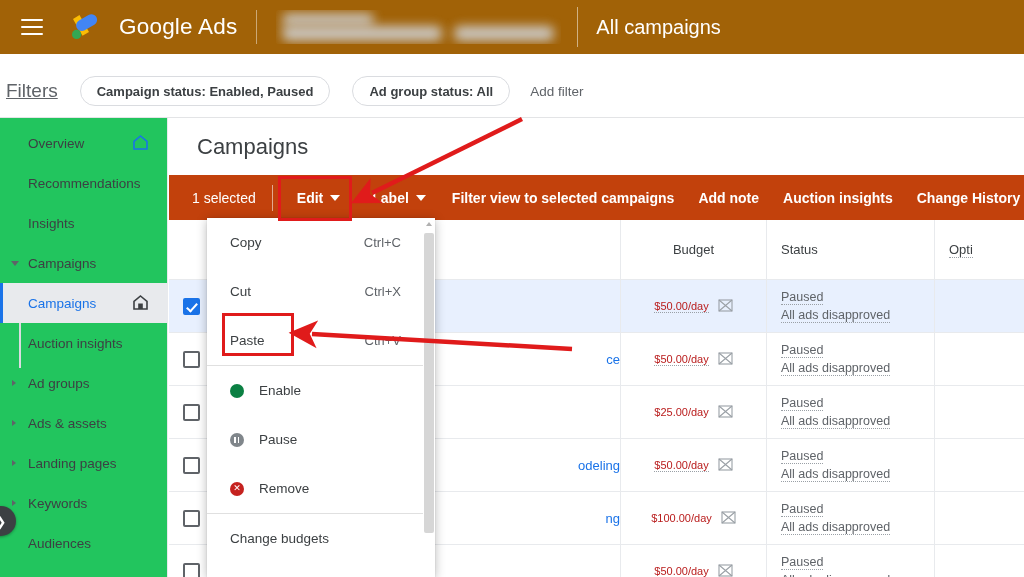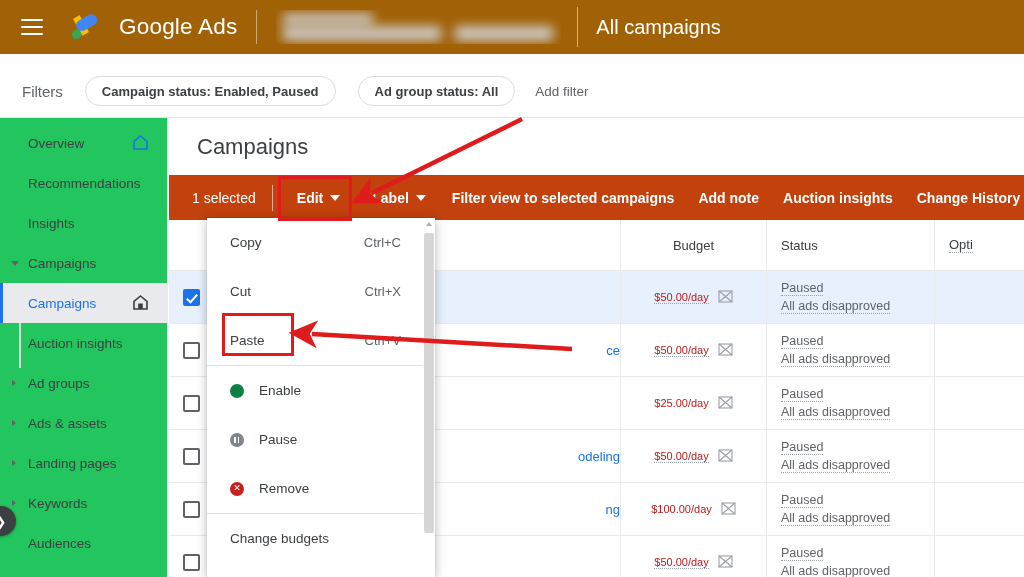--- a/index.html
+++ b/index.html
@@ -45,21 +45,21 @@
   .acct-blur .b3 { left: 178px; top: 16px; width: 100px; height: 15px; opacity:.9; }
   .hdr-divider2 { width: 1px; height: 40px; background: rgba(255,255,255,.5); margin: 0 18px 0 16px;}
   .page-scope { color: #fff; font-size: 20px; font-weight: 400; white-space: nowrap; }
 
   
   .filterbar {
     position: absolute; left: 0; top: 65px; width: 1024px; height: 53px;
     background: #fff; border-bottom: 1px solid #e3e4e6;
     display: flex; align-items: center;
   }
-  .filters-label { color: #5f6368; font-size: 15px; margin-left: 22px; }
+  .filters-label { color: #5f6368; font-size: 19px; margin-left: 6px; text-decoration: underline; }
   .chip {
     margin-left: 22px; height: 30px; border: 1px solid #dadce0; border-radius: 16px;
     display: flex; align-items: center; padding: 0 16px;
     font-size: 13px; color: #3c4043; font-weight: 700; white-space: nowrap;
     background:#fff; cursor: pointer;
   }
   .addfilter {
     margin-left: 20px; font-size: 13.5px; color: #5f6368; cursor: pointer; white-space: nowrap;
   }
 
@@ -126,21 +126,21 @@
     width: 0; height: 0; border-left: 5px solid transparent; border-right: 5px solid transparent;
     border-top: 6px solid #fff;
   }
   .tb-link {
     font-weight: 700; padding: 6px 0; margin-left: 16px; cursor: pointer; white-space: nowrap;
   }
 
   
   .table { position: absolute; left: 0; top: 102px; width: 855px; }
   .trow { display: flex; border-bottom: 1px solid #e8eaed; background: #fff; }
-  .trow.header-row { height: 51px; padding-left: 37px; }
+  .trow.header-row { height: 60px; padding-left: 37px; }
   .trow.data-row { height: 53px; }
   .trow.selected { background: #e8f0fe; }
   .c-check {
     width: 44px; display: flex; align-items: center; justify-content: center;
     flex: 0 0 44px;
   }
   .c-name { flex: 1 1 auto; display: flex; align-items: center; padding-left: 6px;
             font-size: 13px; color: #1a73e8; overflow: hidden; white-space: nowrap; }
   .c-budget {
     flex: 0 0 146px; border-left: 1px solid #e8eaed;

